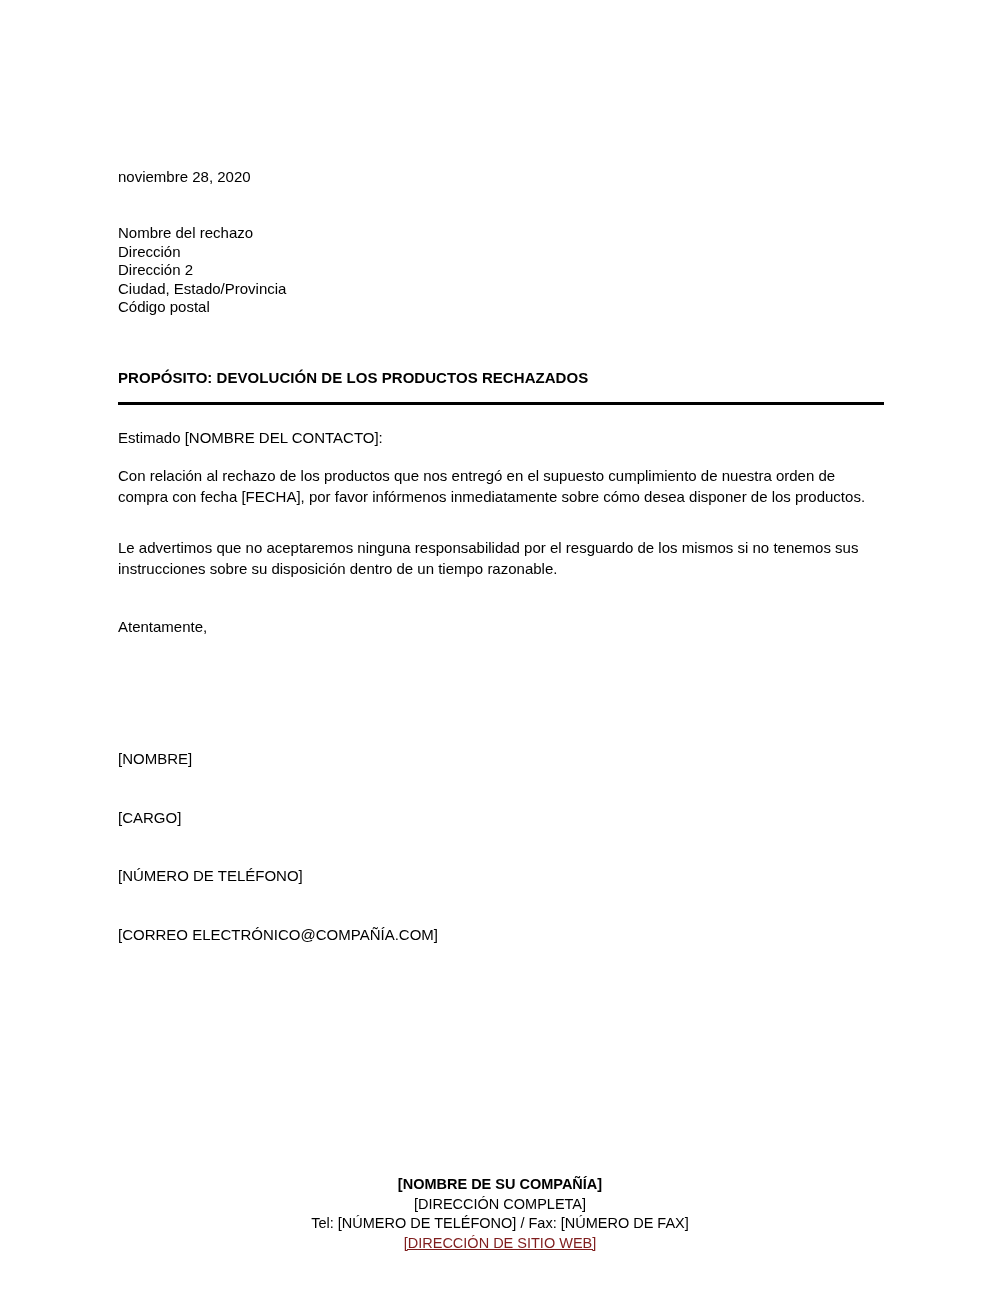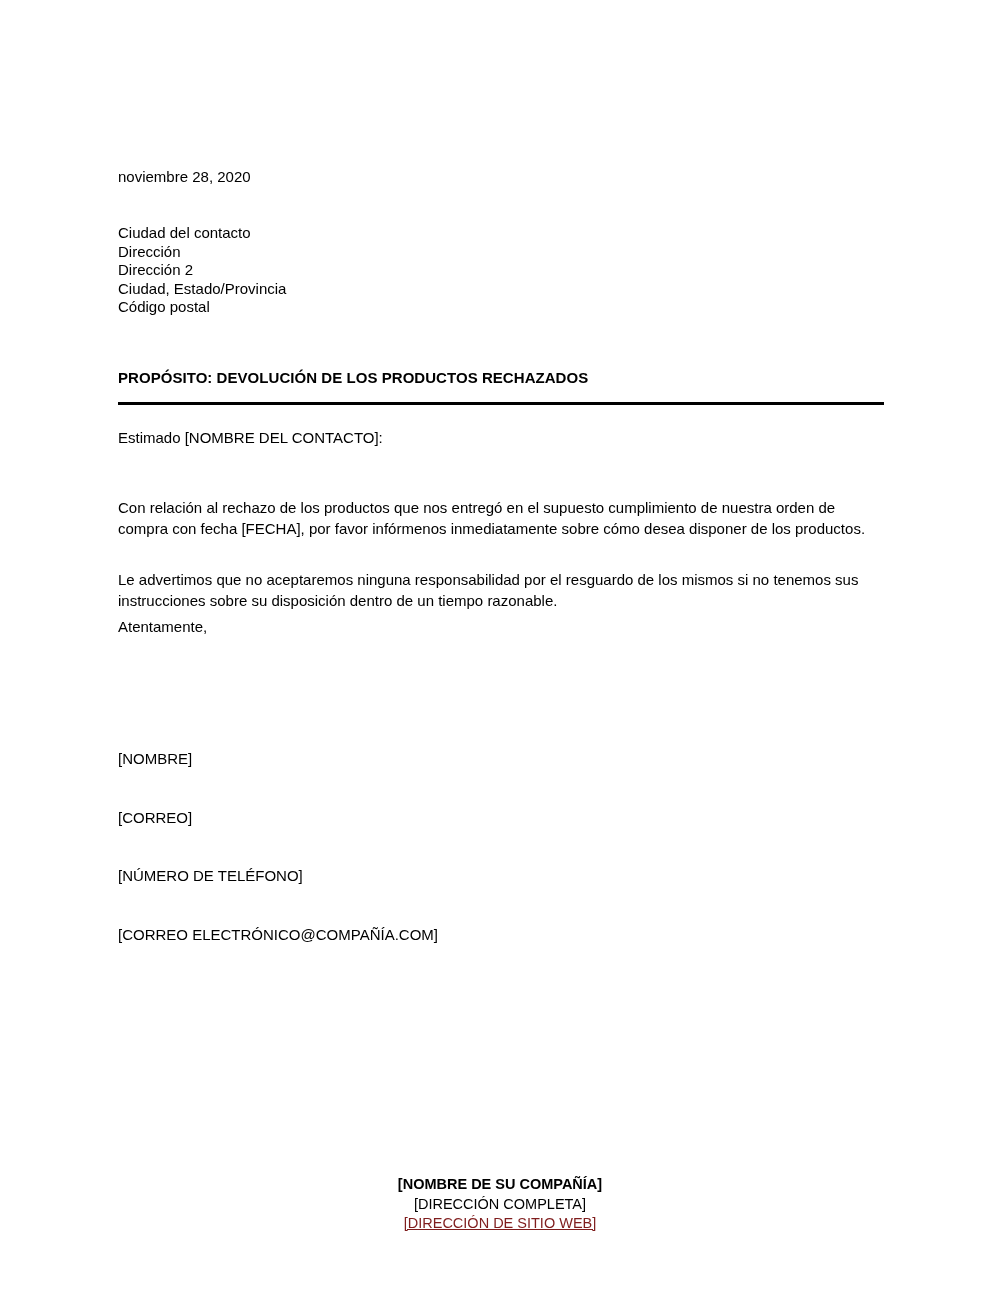--- a/index.html
+++ b/index.html
@@ -82,21 +82,20 @@
     white-space: nowrap;
   }
 
   .para {
     position: absolute;
     left: 0;
     width: 766px;
     font-size: 15px;
     line-height: 20.5px;
     text-align: left;
-    margin-top: 32px;
   }
 
   .para-1 { top: 466px; }
   .para-2 { top: 538px; }
 
   .closing {
     position: absolute;
     top: 617px;
     left: 0;
     font-size: 15px;
@@ -142,47 +141,48 @@
 </head>
 <body>
 
 <div class="page">
 
   <div class="content">
 
     <div class="letter-date">noviembre 28, 2020</div>
 
     <div class="address-block">
-      <div class="address-line">Ciudad del contacto</div>
+      <div class="address-line">Nombre del rechazo</div>
       <div class="address-line">Dirección</div>
       <div class="address-line">Dirección 2</div>
       <div class="address-line">Ciudad, Estado/Provincia</div>
       <div class="address-line">Código postal</div>
     </div>
 
     <div class="subject-line">PROPÓSITO: DEVOLUCIÓN DE LOS PRODUCTOS RECHAZADOS</div>
 
     <div class="subject-rule"></div>
 
     <div class="salutation">Estimado [NOMBRE DEL CONTACTO]:</div>
 
     <div class="para para-1">Con relación al rechazo de los productos que nos entregó en el supuesto cumplimiento de nuestra orden de compra con fecha [FECHA], por favor infórmenos inmediatamente sobre cómo desea disponer de los productos.</div>
 
     <div class="para para-2">Le advertimos que no aceptaremos ninguna responsabilidad por el resguardo de los mismos si no tenemos sus instrucciones sobre su disposición dentro de un tiempo razonable.</div>
 
     <div class="closing">Atentamente,</div>
 
     <div class="signature-block">
       <div class="signature-line">[NOMBRE]</div>
-      <div class="signature-line">[CORREO]</div>
+      <div class="signature-line">[CARGO]</div>
       <div class="signature-line">[NÚMERO DE TELÉFONO]</div>
       <div class="signature-line">[CORREO ELECTRÓNICO@COMPAÑÍA.COM]</div>
     </div>
 
   </div>
 
   <div class="footer">
     <div class="footer-company">[NOMBRE DE SU COMPAÑÍA]</div>
     <div>[DIRECCIÓN COMPLETA]</div>
+    <div>Tel: [NÚMERO DE TELÉFONO] / Fax: [NÚMERO DE FAX]</div>
     <div class="footer-website">[DIRECCIÓN DE SITIO WEB]</div>
   </div>
 
 </div>
 
 </body></html>

